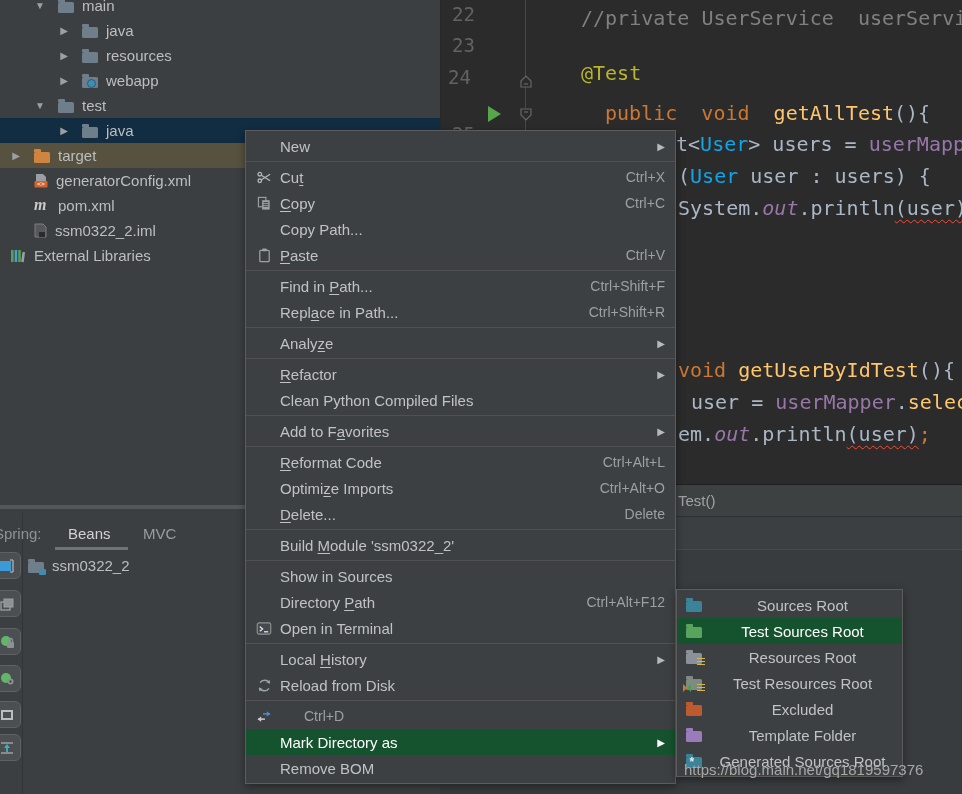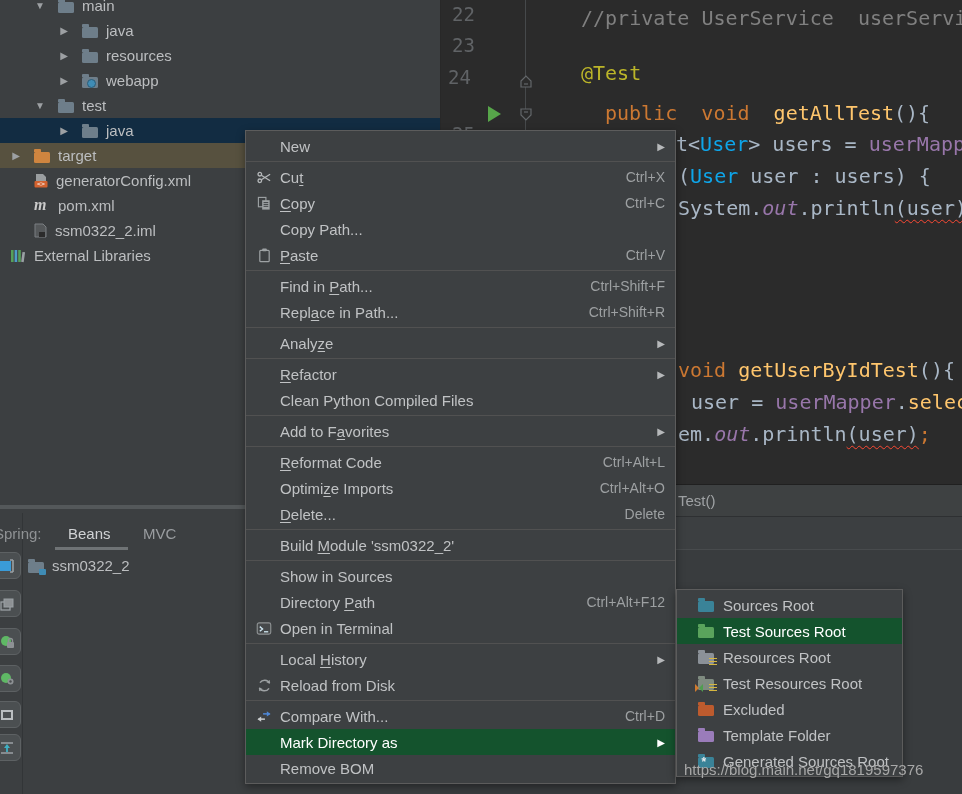--- a/index.html
+++ b/index.html
@@ -67,21 +67,21 @@
   .sub-menu{left:676px;top:589px;width:227px;z-index:35;}
   .mi{height:26px;display:flex;align-items:center;padding:0 10px 0 8px;font-size:15px;color:#c0c2c4;white-space:nowrap;}
   .mi .ic{width:20px;margin-right:6px;flex:none;display:flex;align-items:center;justify-content:center;}
   .mi .lbl{flex:1;}
   .mi .sc{color:#9da0a2;font-size:14px;margin-left:24px;}
   .mi .arr{color:#b6b8ba;font-size:10px;margin-left:8px;width:10px;text-align:right;}
   .mi.sel{background:#14532d;color:#fff;}
   .mi.sel .sc,.mi.sel .arr{color:#fff;}
   .mi u{text-underline-offset:2px;}
   .msep{height:1px;background:#515151;margin:2px 0;}
-  .sub-menu .mi{padding:0 8px 0 18px;}
+  .sub-menu .mi{padding:0 8px 0 6px;text-align:center;}
   .sub-menu .mi .ic{width:22px;}
   
   .spring-panel{position:absolute;left:0;top:505px;width:440px;height:289px;background:#3c3f41;overflow:hidden;}
   .splitter{position:absolute;left:0;top:-1px;width:440px;height:5px;background:#54585a;}
   .ltoolbar-line{position:absolute;left:22px;top:8px;width:1px;bottom:0;background:#323537;}
   .tbtn{position:absolute;left:-9px;width:30px;height:27px;background:#4b4f51;border:1px solid #5d6163;border-radius:6px;box-sizing:border-box;}
   .tbtn .g{position:absolute;right:5px;top:6px;}
   .spring-label{position:absolute;left:-6px;top:20px;font-size:15px;color:#8f9294;}
   .stab{position:absolute;top:20px;font-size:15px;}
   .stab.active{color:#d0d2d4;}
@@ -404,21 +404,20 @@
     <div class="msep"></div>
     <div class="mi">
       <span class="ic">
         <svg width="16" height="15" viewBox="0 0 16 16">
           <path d="M2 10.8 L9 10.8" stroke="#c9ccce" stroke-width="1.6"></path>
           <path d="M1 10.8 L5 8 L5 13.6 Z" fill="#c9ccce"></path>
           <path d="M7 5.2 L14 5.2" stroke="#4e87d6" stroke-width="1.6"></path>
           <path d="M15 5.2 L11 2.4 L11 8 Z" fill="#4e87d6"></path>
         </svg>
       </span>
-      <span class="lbl">Compare With...</span>
       <span class="sc">Ctrl+D</span>
     </div>
     <div class="mi sel">
       <span class="ic"></span>
       <span class="lbl">Mark Directory as</span>
       <span class="arr">▶</span>
     </div>
     <div class="mi">
       <span class="ic"></span>
       <span class="lbl">Remove BOM</span>

